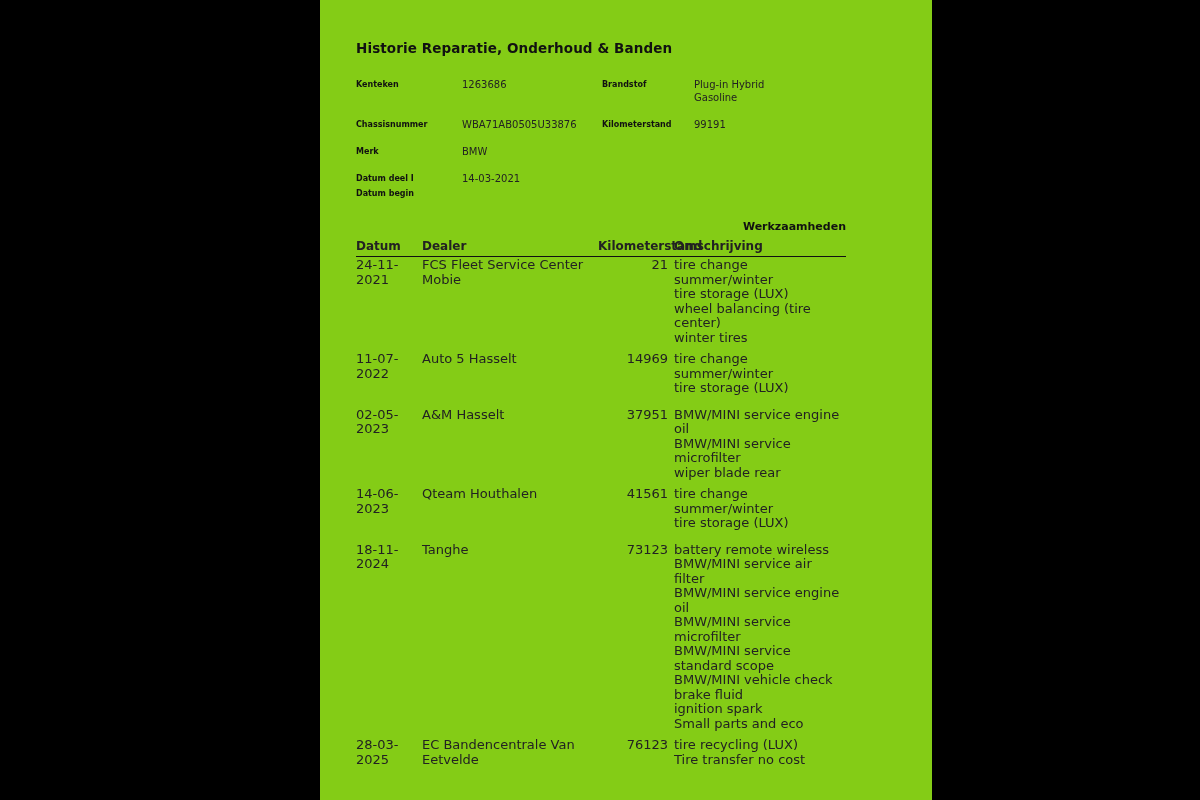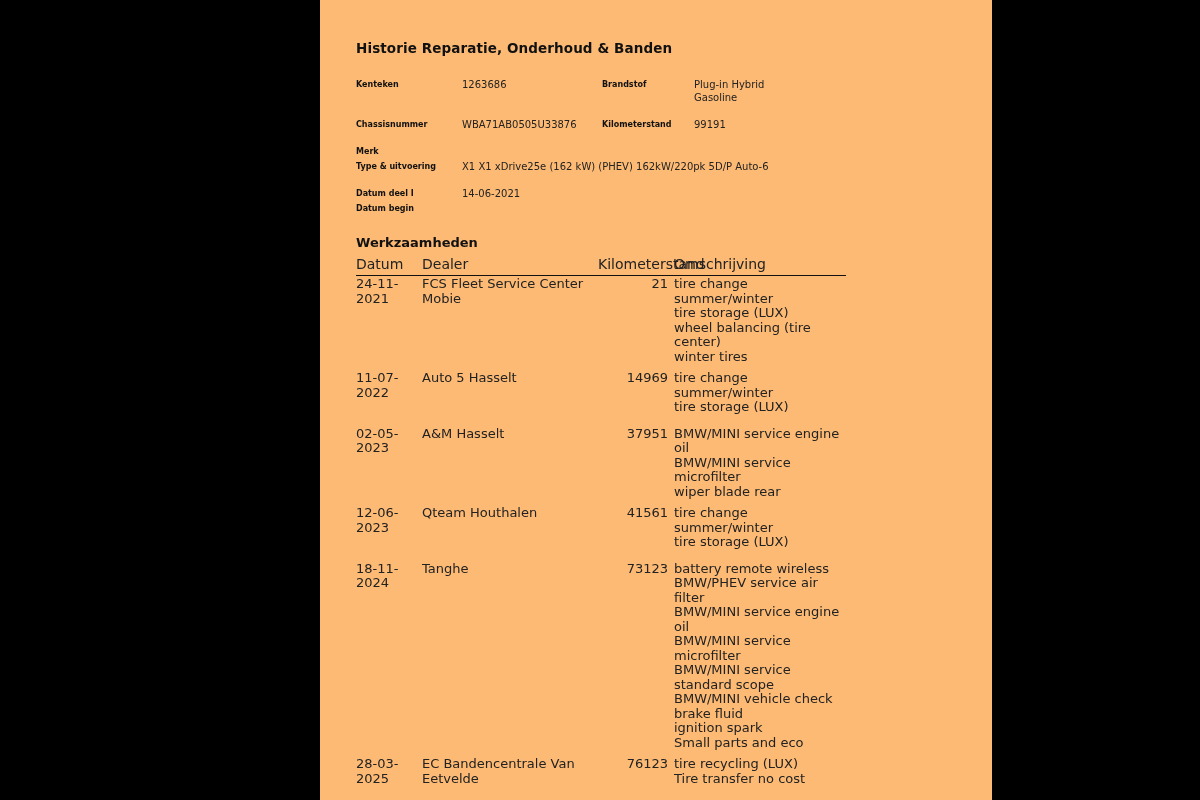--- a/index.html
+++ b/index.html
@@ -10,23 +10,23 @@
     height: 800px;
     overflow: hidden;
   }
   body {
     font-family: "DejaVu Sans", sans-serif;
   }
   .page {
     position: absolute;
     left: 320px;
     top: 0;
-    width: 672px;
+    width: 612px;
     height: 800px;
-    background: #fdba74;
+    background: #84cc16;
   }
   .content {
     position: absolute;
     left: 36px;
     top: 40px;
     width: 490px;
   }
   .doc-title {
     font-size: 13.5px;
     font-weight: bold;
@@ -70,34 +70,35 @@
     width: 92px;
     flex: 0 0 92px;
   }
   .val.r2 {
     flex: 1 1 auto;
   }
   .multiline {
     white-space: pre-line;
   }
   .section-title {
-    font-size: 13px;
+    font-size: 11px;
     font-weight: bold;
     color: #111111;
     margin-top: 20px;
     margin-bottom: 6px;
+    text-align: right;
   }
   table.works {
     border-collapse: collapse;
     width: 100%;
     table-layout: fixed;
   }
   table.works th {
-    font-size: 14px;
-    font-weight: normal;
+    font-size: 12px;
+    font-weight: bold;
     color: #222222;
     text-align: left;
     padding: 0 0 3px 0;
     border-bottom: 1px solid #111111;
     vertical-align: bottom;
   }
   table.works th.num, table.works td.num {
     text-align: right;
     padding-right: 6px;
   }
@@ -146,32 +147,29 @@
         <div class="lbl">Chassisnummer</div>
         <div class="val w1">WBA71AB0505U33876</div>
         <div class="lbl r2">Kilometerstand</div>
         <div class="val r2">99191</div>
       </div>
 
       <div class="meta-gap"></div>
 
       <div class="meta-row">
         <div class="lbl">Merk</div>
-      </div>
-
-      <div class="meta-row">
-        <div class="lbl">Type &amp; uitvoering</div>
-        <div class="val wide">X1 X1 xDrive25e (162 kW) (PHEV) 162kW/220pk  5D/P Auto-6</div>
-      </div>
+        <div class="val wide">BMW</div>
+      </div>
+
 
       <div class="meta-gap"></div>
 
       <div class="meta-row">
         <div class="lbl">Datum deel I</div>
-        <div class="val wide">14-06-2021</div>
+        <div class="val wide">14-03-2021</div>
       </div>
 
       <div class="meta-row">
         <div class="lbl">Datum begin</div>
       </div>
 
     </div>
 
     <div class="section-title">Werkzaamheden</div>
 
@@ -227,41 +225,41 @@
             <td>
               <span class="desc-line">BMW/MINI service engine oil</span>
               <span class="desc-line">BMW/MINI service microfilter</span>
               <span class="desc-line">wiper blade rear</span>
             </td>
           </tr>
           <tr class="spacer-row">
             <td colspan="4"></td>
           </tr>
           <tr>
-            <td>12-06-2023</td>
+            <td>14-06-2023</td>
             <td>Qteam Houthalen</td>
             <td class="num">41561</td>
             <td>
               <span class="desc-line">tire change summer/winter</span>
               <span class="desc-line">tire storage (LUX)</span>
             </td>
           </tr>
           <tr class="spacer-row">
             <td colspan="4"></td>
           </tr>
           <tr class="spacer-row">
             <td colspan="4"></td>
           </tr>
           <tr>
             <td>18-11-2024</td>
             <td>Tanghe</td>
             <td class="num">73123</td>
             <td>
               <span class="desc-line">battery remote wireless</span>
-              <span class="desc-line">BMW/PHEV service air filter</span>
+              <span class="desc-line">BMW/MINI service air filter</span>
               <span class="desc-line">BMW/MINI service engine oil</span>
               <span class="desc-line">BMW/MINI service microfilter</span>
               <span class="desc-line">BMW/MINI service standard scope</span>
               <span class="desc-line">BMW/MINI vehicle check</span>
               <span class="desc-line">brake fluid</span>
               <span class="desc-line">ignition spark</span>
               <span class="desc-line">Small parts and eco</span>
             </td>
           </tr>
           <tr class="spacer-row">

